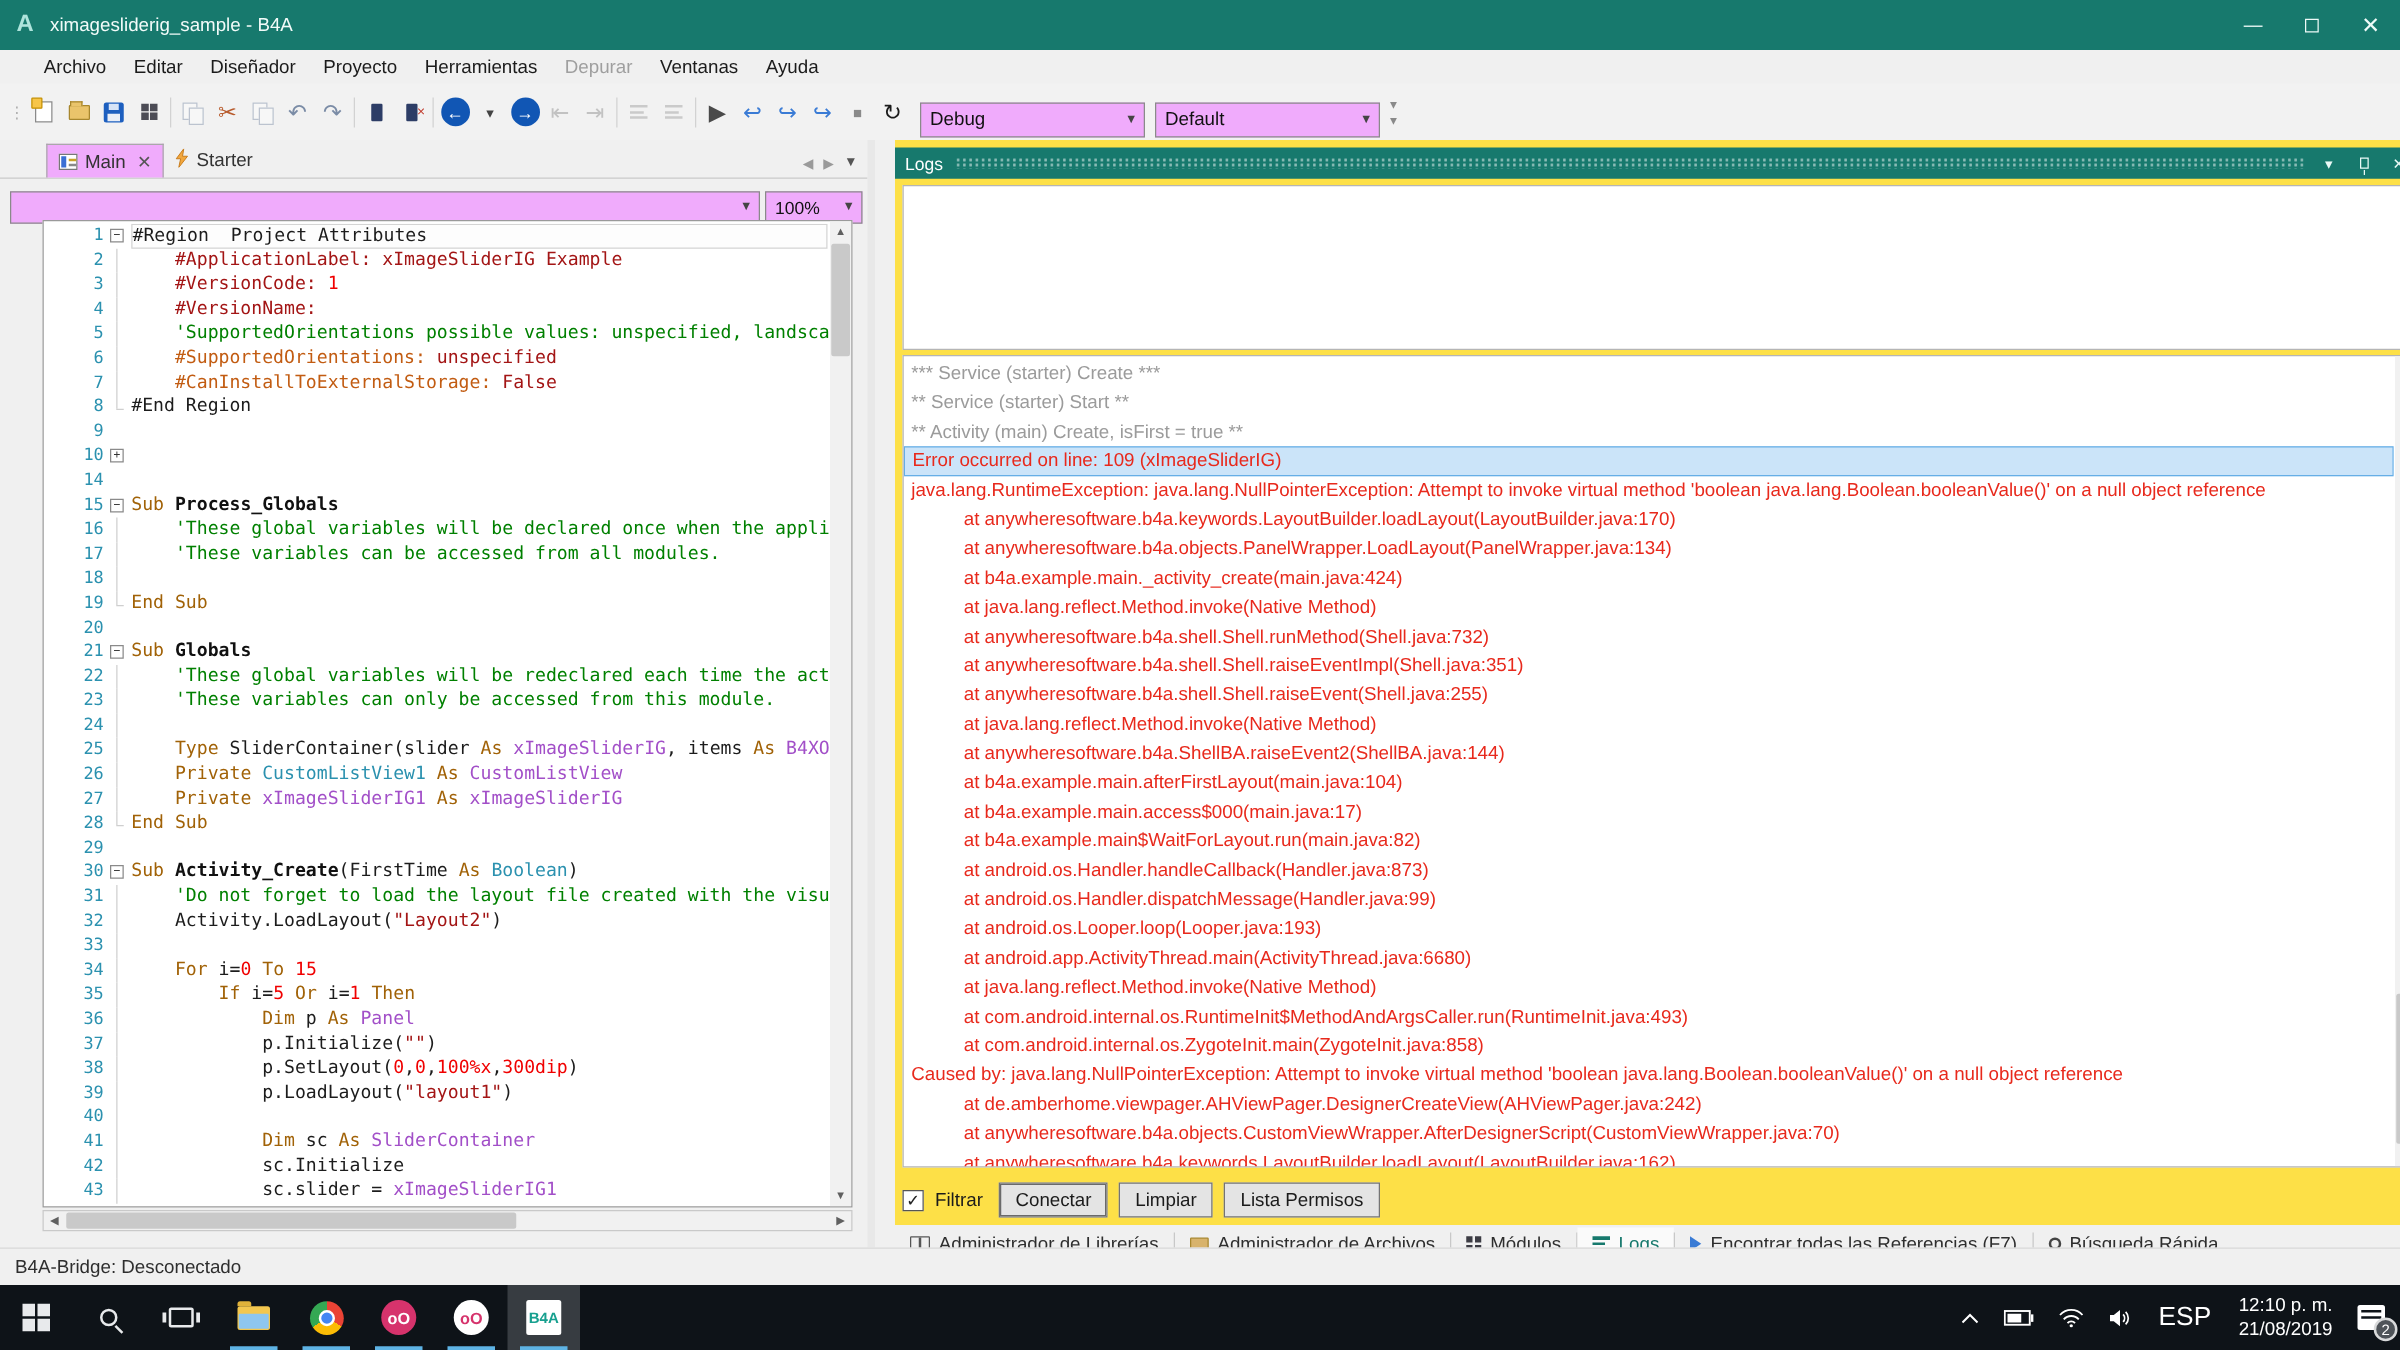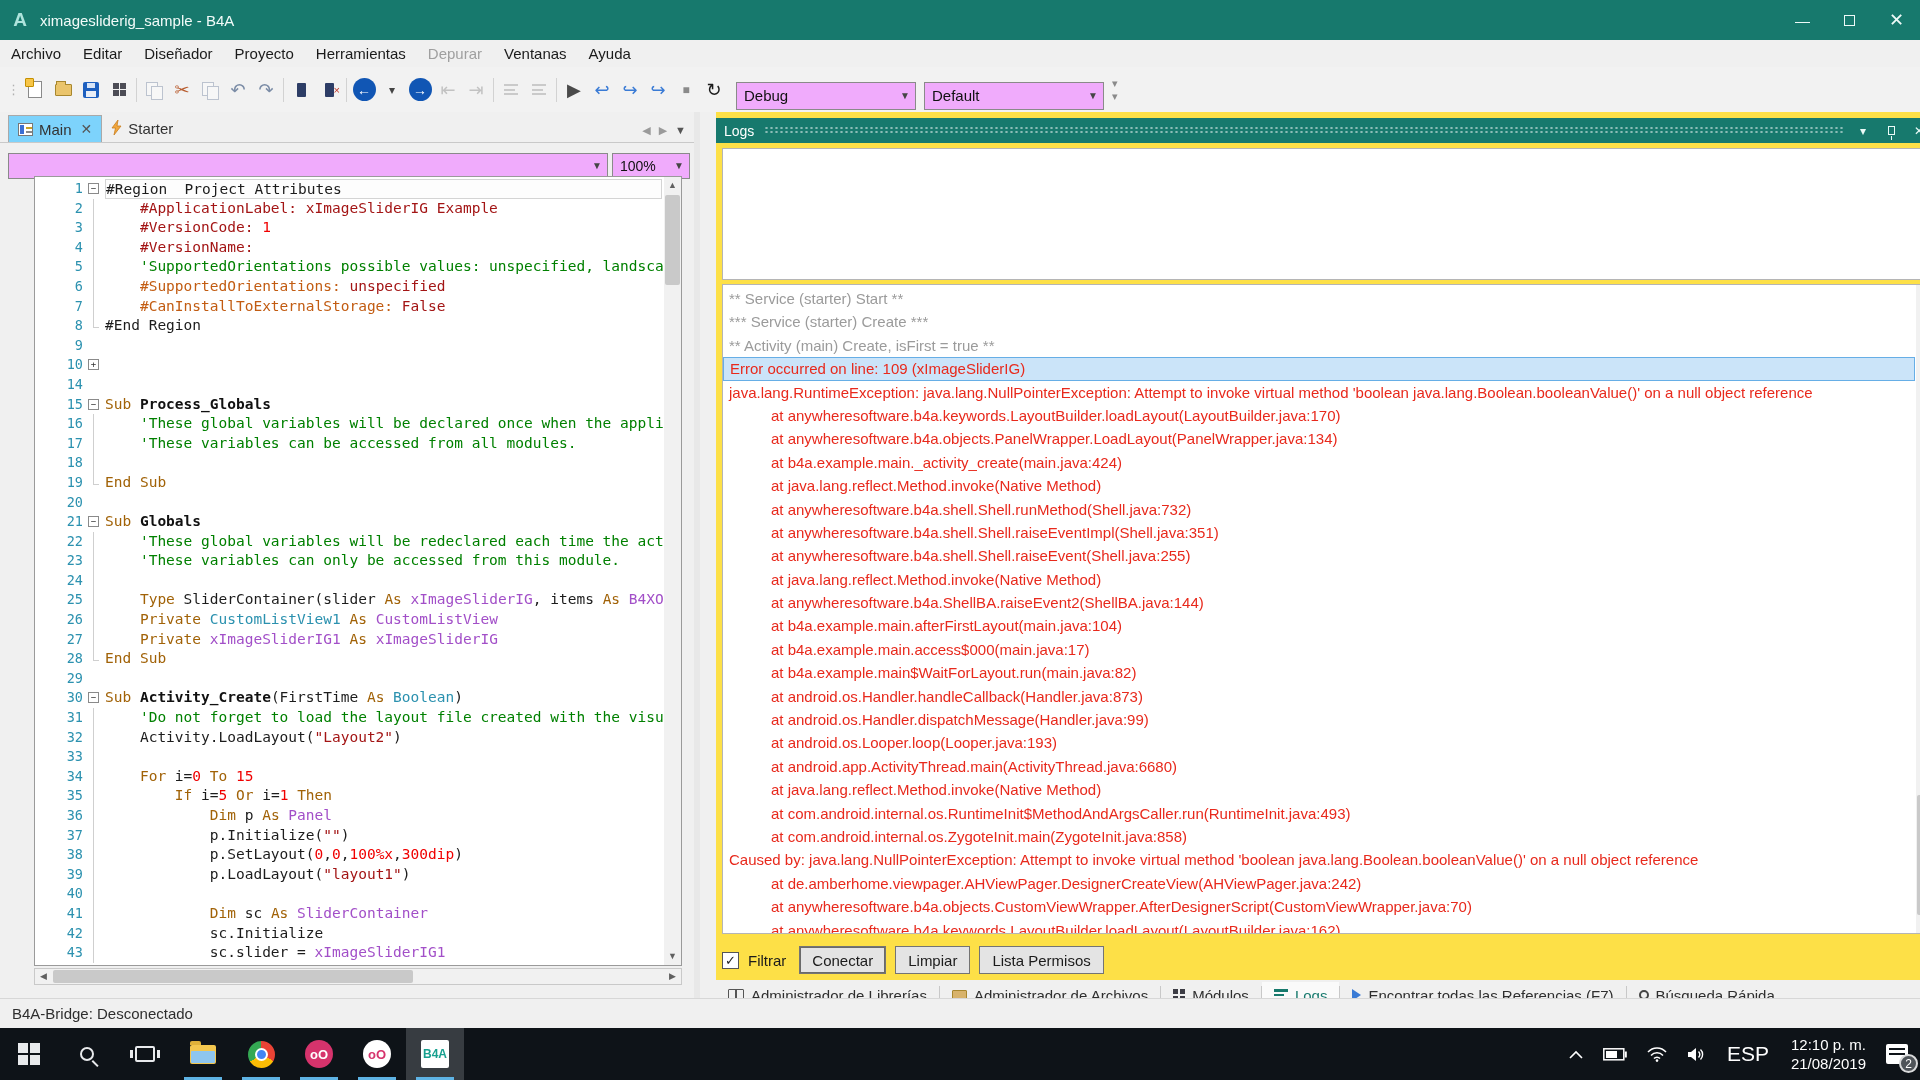--- a/index.html
+++ b/index.html
@@ -13,21 +13,21 @@
   .app-logo { width:40px; text-align:center; font-weight:bold; font-size:19px; color:#aee4dc; }
   .win-title { font-size:15px; color:#f2fbf9; }
   .win-controls { margin-left:auto; display:flex; height:40px; }
   .win-btn { width:47px; height:40px; display:flex; align-items:center; justify-content:center;
     color:#eefaf8; font-size:15px; }
   .win-btn .boxglyph { width:11px; height:11px; border:1px solid #eefaf8; display:block; }
   .win-btn.close { font-size:18px; }
 
   
   .menubar { position:absolute; left:0; top:40px; width:1920px; height:27px; background:#f0f0f0;
-    display:flex; align-items:center; padding-left:0; }
+    display:flex; align-items:center; padding-left:24px; }
   .menu-item { padding:0 11px; font-size:15px; color:#1b1b1b; line-height:27px; }
   .menu-item.disabled { color:#9f9f9f; }
 
   
   .toolbar { position:absolute; left:0; top:67px; width:1920px; height:45px; background:#f2f2f2;
     display:flex; align-items:center; padding-left:4px; }
   .tb-grip { color:#b0b0b0; font-size:13px; letter-spacing:-2px; margin:0 3px; }
   .tb-btn { width:28px; height:28px; display:flex; align-items:center; justify-content:center; }
   .tb-sep { width:1px; height:24px; background:#d2d2d2; margin:0 3px; }
   .tb-glyph { font-size:18px; line-height:1; }
@@ -61,21 +61,21 @@
   .combo .arr { margin-left:auto; width:20px; text-align:center; color:#444; font-size:10px; }
   .combo.debug { width:180px; } .combo.config { width:180px; }
   .tb-overflow { color:#8a8a8a; font-size:11px; margin-left:8px; letter-spacing:-1px; }
 
   
   .editor-pane { position:absolute; left:0; top:112px; width:694px; height:886px; background:#f0f0f0; }
   .tabstrip { position:absolute; left:0; top:0; width:694px; height:31px; background:#f0f0f0;
     border-bottom:1px solid #c9c9c9; display:flex; align-items:flex-end; padding-left:8px; }
   .tab { height:27px; display:flex; align-items:center; padding:0 9px; font-size:15px; color:#333;
     gap:6px; }
-  .tab.active { background:#7dd3fc; border:1px solid #a9a9a9; border-bottom:none; }
+  .tab.active { background:#f0abfc; border:1px solid #a9a9a9; border-bottom:none;margin-left:29px; }
   .tab .close { color:#555; font-size:14px; margin-left:3px; }
   .ic-main-tab { width:15px; height:13px; background:#fff; border:1px solid #777; position:relative; }
   .ic-main-tab::before { content:""; position:absolute; left:1px; top:1px; bottom:1px; width:4px; background:#3b6fd4; }
   .ic-main-tab::after { content:""; position:absolute; left:7px; top:3px; width:6px; height:2px;
     background:#c9a227; box-shadow:0 4px 0 #888; }
   .tab-nav { position:absolute; right:8px; bottom:5px; display:flex; gap:8px; color:#9a9a9a; font-size:11px; }
   .tab-nav .drop { color:#555; }
 
   .combo-row { position:absolute; left:0; top:32px; width:694px; height:31px; background:#f0f0f0;
     display:flex; align-items:center; }
@@ -433,22 +433,22 @@
     <div class="logs-header">
       <span class="title">Logs</span>
       <span class="dots"></span>
       <span class="hbtn">▾</span>
       <span class="hbtn"><span class="ic-pin"></span></span>
       <span class="hbtn">✕</span>
     </div>
     <div class="logs-upper"></div>
     <div class="logs-box">
       <div class="log-lines" id="log-lines">
+          <div class="logline">*** Service (starter) Create ***</div>
           <div class="logline">** Service (starter) Start **</div>
-          <div class="logline">*** Service (starter) Create ***</div>
           <div class="logline">** Activity (main) Create, isFirst = true **</div>
           <div class="logline err sel">Error occurred on line: 109 (xImageSliderIG)</div>
           <div class="logline err">java.lang.RuntimeException: java.lang.NullPointerException: Attempt to invoke virtual method 'boolean java.lang.Boolean.booleanValue()' on a null object reference</div>
           <div class="logline err ind">at anywheresoftware.b4a.keywords.LayoutBuilder.loadLayout(LayoutBuilder.java:170)</div>
           <div class="logline err ind">at anywheresoftware.b4a.objects.PanelWrapper.LoadLayout(PanelWrapper.java:134)</div>
           <div class="logline err ind">at b4a.example.main._activity_create(main.java:424)</div>
           <div class="logline err ind">at java.lang.reflect.Method.invoke(Native Method)</div>
           <div class="logline err ind">at anywheresoftware.b4a.shell.Shell.runMethod(Shell.java:732)</div>
           <div class="logline err ind">at anywheresoftware.b4a.shell.Shell.raiseEventImpl(Shell.java:351)</div>
           <div class="logline err ind">at anywheresoftware.b4a.shell.Shell.raiseEvent(Shell.java:255)</div>

